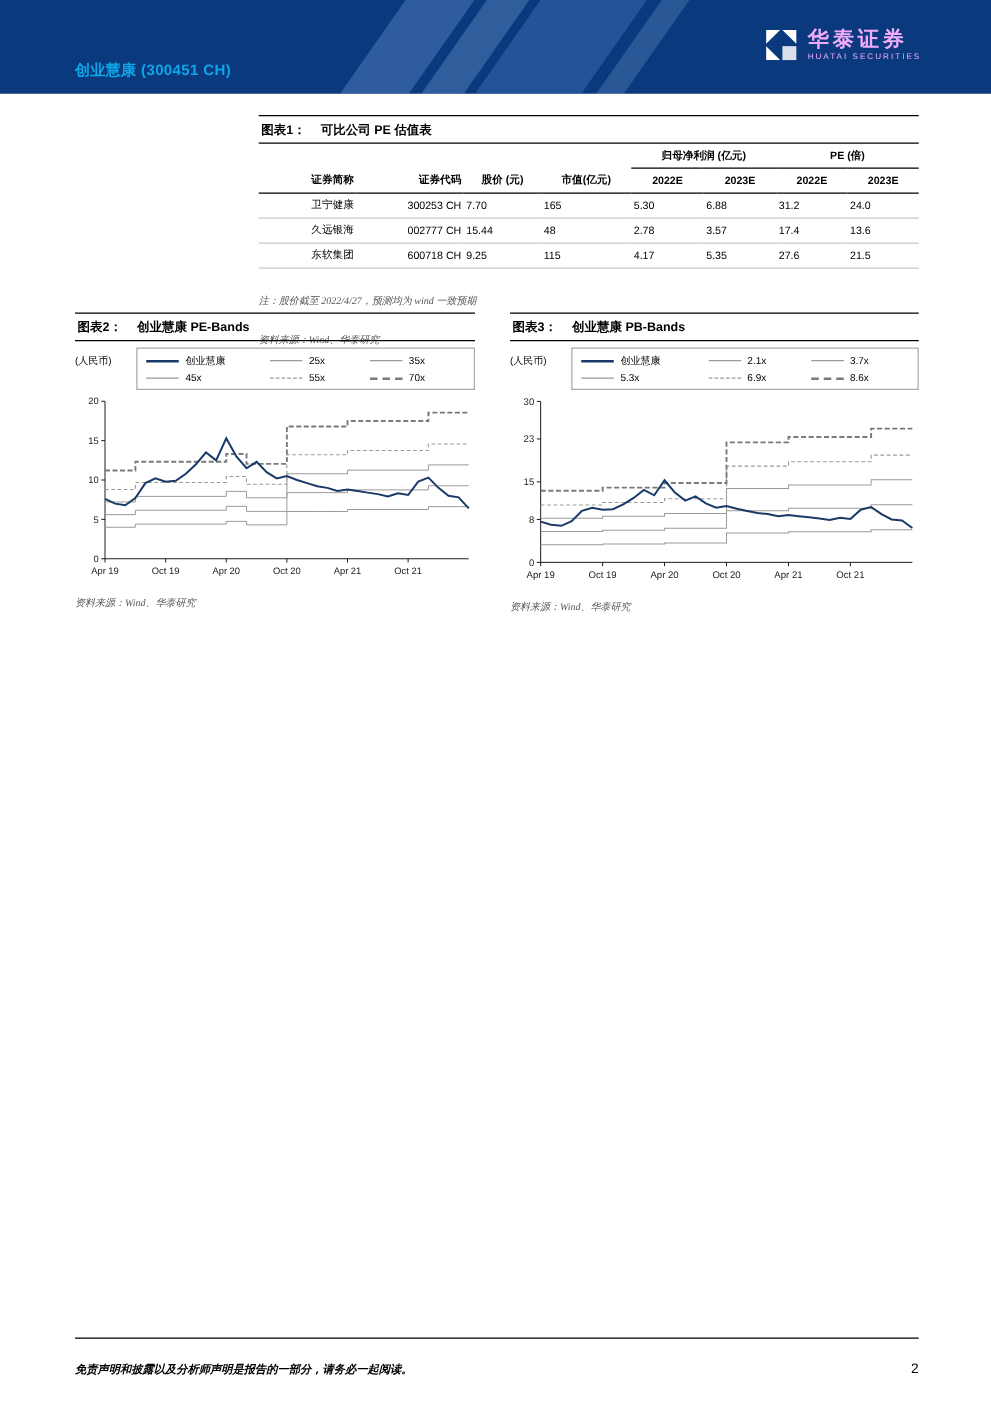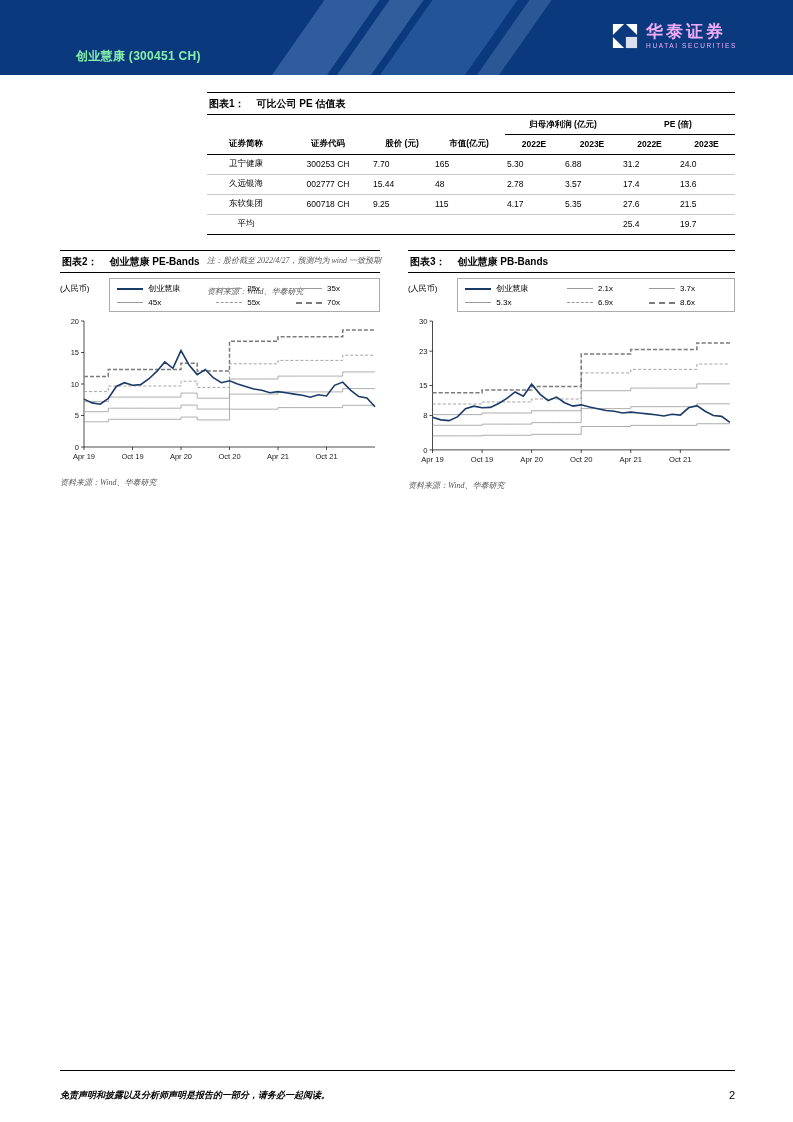--- a/index.html
+++ b/index.html
@@ -7,39 +7,39 @@
   body{width:793px;height:1122px;font-family:"Liberation Sans","DejaVu Sans",sans-serif;color:#000;position:relative}
   .page{position:relative;width:793px;height:1122px;background:#fff;overflow:hidden}
 
   
   .topbar{position:absolute;left:0;top:0;width:100%;height:75px;background:var(--brand_blue,#0a3a7d);overflow:hidden}
   .deco{position:absolute;top:-10px;height:120%;transform:skewX(-35deg)}
   .d1{left:300px;width:55px;background:rgba(90,135,200,.45)}
   .d2{left:365px;width:34px;background:rgba(120,160,215,.35)}
   .d3{left:408px;width:85px;background:rgba(60,110,180,.5)}
   .d4{left:505px;width:22px;background:rgba(140,175,225,.25)}
-  .stock-title{position:absolute;left:76px;top:48px;color:#86efac;font-size:12px;font-weight:bold;letter-spacing:.3px}
+  .stock-title{position:absolute;left:60px;top:48px;color:#0ea5e9;font-size:12px;font-weight:bold;letter-spacing:.3px}
   .logo{position:absolute;right:56px;top:22px;display:flex;align-items:center;gap:8px;color:#f0abfc}
   .logo-text{display:flex;flex-direction:column;line-height:1.15}
   .logo-cn{font-size:17px;font-weight:bold;letter-spacing:3px}
   .logo-en{font-size:6.5px;letter-spacing:1.6px}
 
   
   .fig-title{border-top:1.5px solid #000;border-bottom:1px solid #000;padding:4px 2px 3px;font-size:10px;font-weight:bold}
   .fig-title .lbl{margin-right:12px}
 
   
   .table-block{position:absolute;left:207px;top:92px;width:528px}
   table.val{width:100%;border-collapse:collapse;font-size:8.5px;table-layout:fixed}
   table.val th,table.val td{padding:3.5px 2px;white-space:nowrap;overflow:hidden}
   .group-row th.group{border-bottom:1px solid #000;font-weight:bold;text-align:center}
   .col-row th{border-bottom:1px solid #000;font-weight:bold}
   tbody.vbody td{border-bottom:.5px solid #c9c9c9}
   tbody.vbody tr.last td{border-bottom:1.5px solid #000}
-  .l{text-align:center}.r{}
+  .l{text-align:right}.r{}
   .note,.source{font-size:8px;color:#555;font-style:italic;margin-top:20px;font-family:"Liberation Serif","DejaVu Serif",serif}
 
   
   .chart-block{position:absolute;top:250px}
   .chart-a{left:60px;width:320px}
   .chart-b{left:408px;width:327px}
   .chart-top{display:flex;align-items:flex-start;gap:20px;margin-top:5px}
   .ylabel{font-size:8px;padding-top:5px;white-space:nowrap}
   .legend{flex:1;border:1px solid #aaa;padding:4px 7px;display:grid;grid-template-columns:1.25fr 1fr 1fr;row-gap:4px;column-gap:4px;font-size:8px}
   .legend-item{display:flex;align-items:center;gap:5px;white-space:nowrap}
@@ -144,30 +144,20 @@
         </tr>
         <tr>
           <td class="l">东软集团</td>
           <td class="l">600718 CH</td>
           <td class="r">9.25</td>
           <td class="r">115</td>
           <td class="r">4.17</td>
           <td class="r">5.35</td>
           <td class="r">27.6</td>
           <td class="r">21.5</td>
-        </tr>
-        <tr class="last">
-          <td class="l">平均</td>
-          <td class="l"></td>
-          <td class="r"></td>
-          <td class="r"></td>
-          <td class="r"></td>
-          <td class="r"></td>
-          <td class="r">25.4</td>
-          <td class="r">19.7</td>
         </tr>
       </tbody>
     </table>
     <div class="note">注：股价截至 2022/4/27，预测均为 wind 一致预期</div>
     <div class="source">资料来源：Wind、华泰研究</div>
   </section>
 
   <section class="chart-block chart-a">
     <div class="fig-title">
       <span class="lbl">图表2：</span><span>创业慧康 PE-Bands</span>

